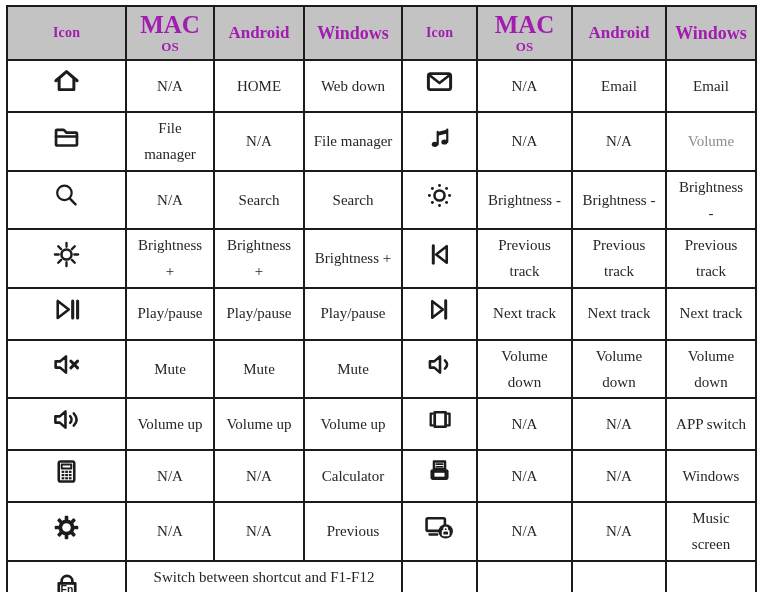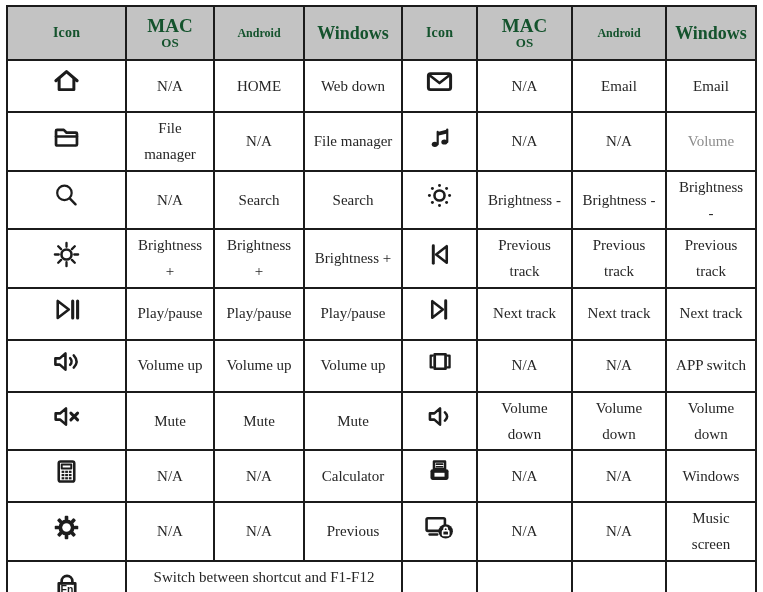--- a/index.html
+++ b/index.html
@@ -26,30 +26,30 @@
     border:2px solid var(--border);
     text-align:center;
     vertical-align:middle;
     padding:2px 8px;
     font-size:15px;
     line-height:1.75;
     overflow:hidden;
   }
   thead th{
     background:var(--header-bg);
-    color:#14532d;
+    color:#a21caf;
     font-weight:bold;
     height:48px;
     line-height:1.15;
     padding:2px 2px;
   }
   th .h-icon{font-size:14px;letter-spacing:.2px;}
-  th .h-mac1{display:block;font-size:19px;}
+  th .h-mac1{display:block;font-size:25px;}
   th .h-mac2{display:block;font-size:13px;}
-  th .h-android{font-size:12px;}
+  th .h-android{font-size:17px;}
   th .h-windows{font-size:18px;}
   tbody tr{height:52px;}
   tr.footer-row{height:56px;}
   td.icon-cell{padding:1px;}
   td.muted{color:var(--muted);}
   td.tight{padding:2px 8px;}
   td.ltight{padding:2px 9px;}
   .icon-wrap{display:inline-flex;align-items:center;justify-content:center;}
   svg{display:block;}
   svg.ic{width:31px;height:31px;stroke:#1c1c1c;fill:none;stroke-linecap:round;stroke-linejoin:round;}
@@ -205,59 +205,59 @@
         </svg>
           </span></td>
       <td>Next track</td>
       <td>Next track</td>
       <td>Next track</td>
     </tr>
 
     <tr>
       <td class="icon-cell"><span class="icon-wrap">
         <svg class="ic" style="width:36px" viewBox="0 0 26 24">
+          <path d="M4.2 9.6 H7.6 L12.2 5.7 V18.3 L7.6 14.4 H4.2 Z" stroke-width="2"></path>
+          <path d="M16 9.4 L21.2 14.6 M21.2 9.4 L16 14.6" stroke-width="2.3"></path>
+        </svg>
+          </span></td>
+      <td>Mute</td>
+      <td>Mute</td>
+      <td>Mute</td>
+      <td class="icon-cell"><span class="icon-wrap">
+        <svg class="ic" viewBox="0 0 24 24">
+          <path d="M4.6 9.6 H8 L12.4 5.7 V18.3 L8 14.4 H4.6 Z" stroke-width="2"></path>
+          <path d="M16.2 8.8 Q19.6 12 16.2 15.2" stroke-width="2"></path>
+        </svg>
+          </span></td>
+      <td class="tight">Volume down</td>
+      <td class="tight">Volume down</td>
+      <td class="tight">Volume down</td>
+    </tr>
+
+    <tr>
+      <td class="icon-cell"><span class="icon-wrap">
+        <svg class="ic" style="width:36px" viewBox="0 0 26 24">
           <path d="M4 9.6 H7.4 L11.8 5.7 V18.3 L7.4 14.4 H4 Z" stroke-width="2"></path>
           <path d="M15.4 9.4 Q17.8 12 15.4 14.6" stroke-width="1.9"></path>
           <path d="M18.2 7.2 Q22.6 12 18.2 16.8" stroke-width="1.9"></path>
         </svg>
           </span></td>
       <td>Volume up</td>
       <td>Volume up</td>
       <td>Volume up</td>
       <td class="icon-cell"><span class="icon-wrap">
         <svg class="ic" style="width:34px" viewBox="0 0 24 24">
           <rect x="7.9" y="6.4" width="8.4" height="11.2" stroke-width="2.1"></rect>
           <path d="M6.4 7.4 H4.8 V16.6 H6.4" stroke-width="1.8"></path>
           <path d="M17.8 7.4 H19.4 V16.6 H17.8" stroke-width="1.8"></path>
         </svg>
           </span></td>
       <td>N/A</td>
       <td>N/A</td>
       <td>APP switch</td>
-    </tr>
-
-    <tr>
-      <td class="icon-cell"><span class="icon-wrap">
-        <svg class="ic" style="width:36px" viewBox="0 0 26 24">
-          <path d="M4.2 9.6 H7.6 L12.2 5.7 V18.3 L7.6 14.4 H4.2 Z" stroke-width="2"></path>
-          <path d="M16 9.4 L21.2 14.6 M21.2 9.4 L16 14.6" stroke-width="2.3"></path>
-        </svg>
-          </span></td>
-      <td>Mute</td>
-      <td>Mute</td>
-      <td>Mute</td>
-      <td class="icon-cell"><span class="icon-wrap">
-        <svg class="ic" viewBox="0 0 24 24">
-          <path d="M4.6 9.6 H8 L12.4 5.7 V18.3 L8 14.4 H4.6 Z" stroke-width="2"></path>
-          <path d="M16.2 8.8 Q19.6 12 16.2 15.2" stroke-width="2"></path>
-        </svg>
-          </span></td>
-      <td class="tight">Volume down</td>
-      <td class="tight">Volume down</td>
-      <td class="tight">Volume down</td>
     </tr>
 
     <tr>
       <td class="icon-cell"><span class="icon-wrap">
         <svg class="ic" viewBox="0 0 24 24">
           <rect x="6" y="4.2" width="12" height="15.6" rx="1.4" stroke-width="2"></rect>
           <rect x="8.3" y="6.6" width="7.4" height="3.1" stroke-width="1.5"></rect>
           <g class="fill">
             <rect x="8.2" y="11.4" width="2.1" height="1.7"></rect>
                 <rect x="11" y="11.4" width="2.1" height="1.7"></rect>

